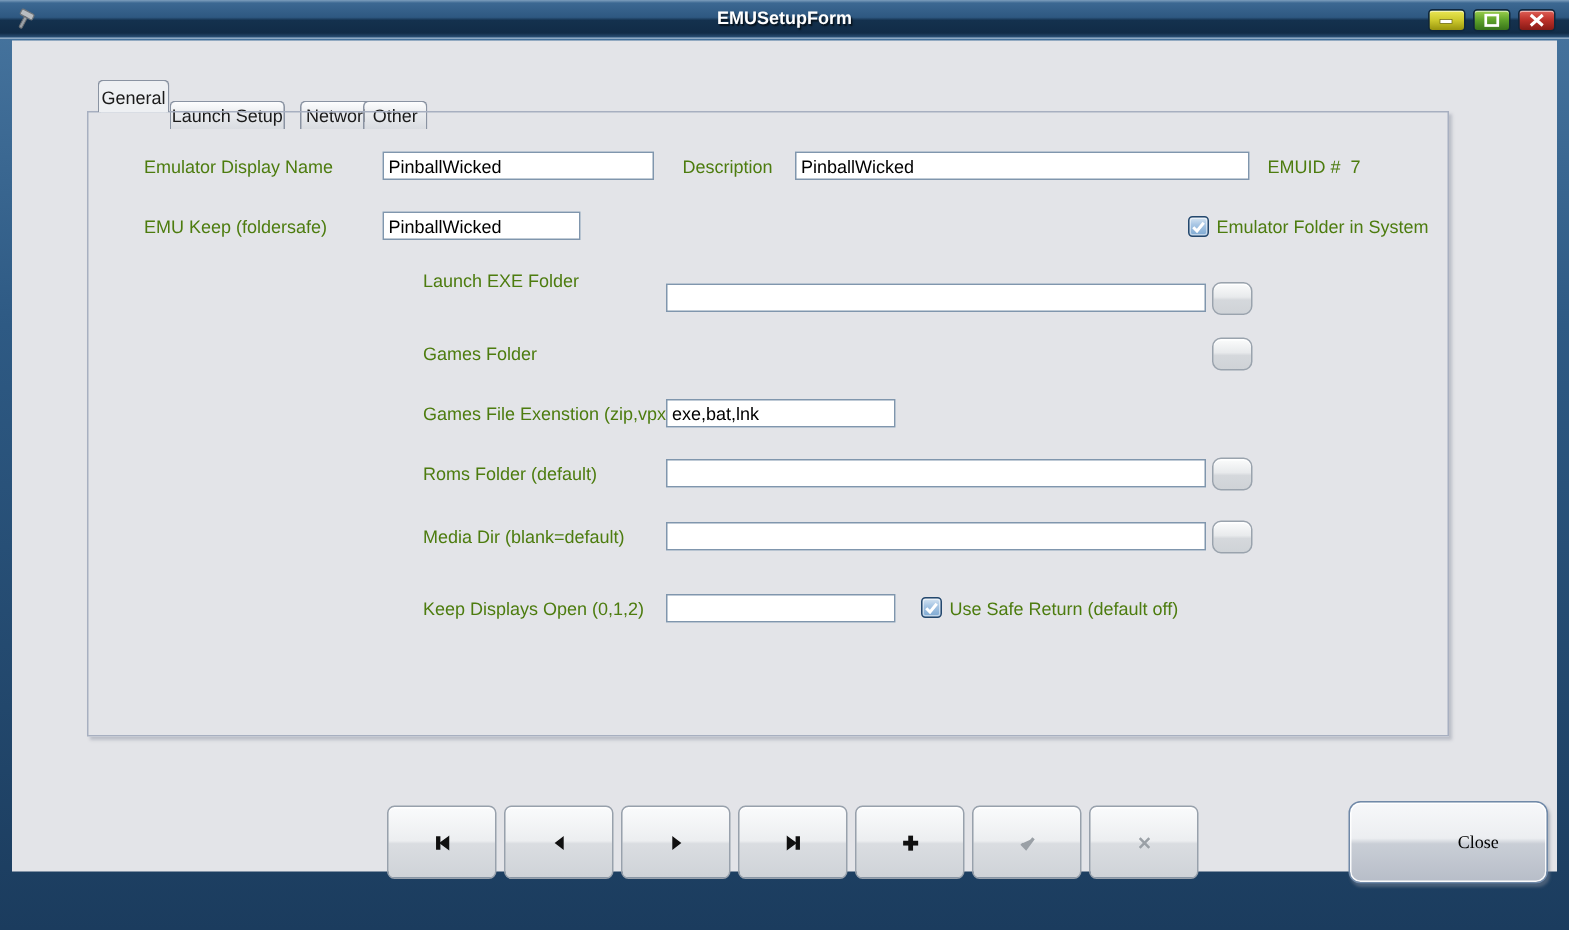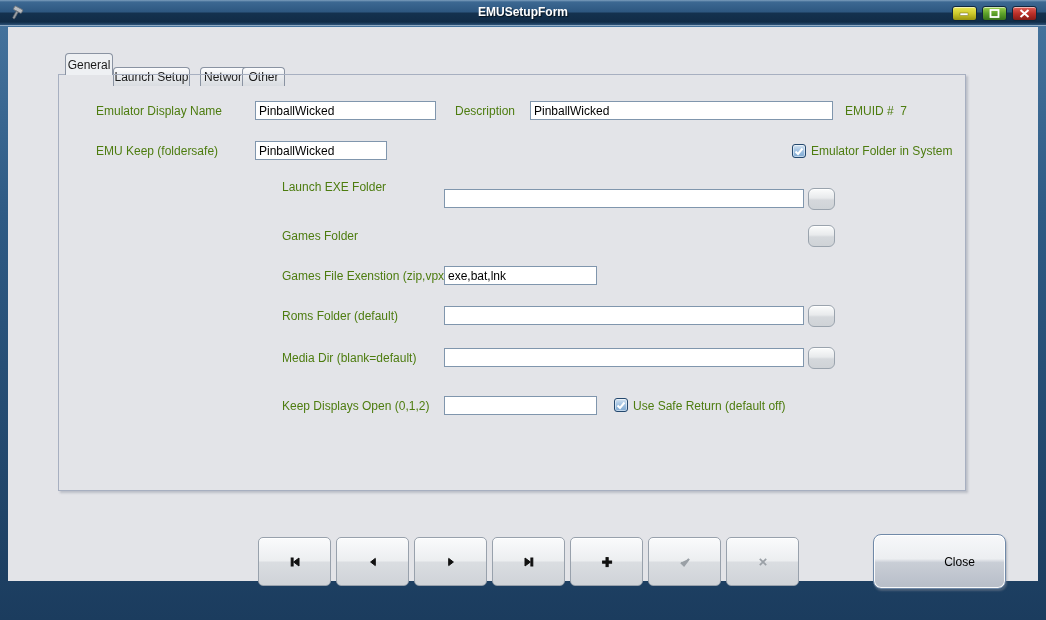--- a/index.html
+++ b/index.html
@@ -94,27 +94,27 @@
     position:absolute; width:73px; height:49px; border:1px solid #98a1ac; border-radius:5px;
     background:linear-gradient(180deg,#fafbfc 0%, #eceef0 48%, #dadde1 52%, #cfd3d8 100%);
     display:flex; align-items:center; justify-content:center; cursor:default;
     box-shadow:inset 0 1px 0 #fff;
   }
   .navbtn svg .ink { fill:#101010; stroke:#101010; }
   .navbtn.disabled svg .ink { fill:#9aa0a6; stroke:#9aa0a6; }
 
   
   .closebtn {
-    position:absolute; left:865px; top:507px; width:133px; height:55px;
+    position:absolute; left:891px; top:507px; width:133px; height:55px;
     border:1px solid #7089a8; border-radius:8px;
     background:linear-gradient(180deg,#f7f8fa 0%, #eceef1 45%, #c9ced6 52%, #b7bdc8 100%);
     box-shadow:inset 0 0 0 1px rgba(255,255,255,.9), 1px 2px 2px rgba(120,130,145,.5);
     font-size:12px; color:#000;
     display:flex; align-items:center; justify-content:center; cursor:default;
-    font-family:Liberation Sans, sans-serif;
+    font-family:Liberation Serif, serif;
     padding-left:40px;
   }
 </style>
 </head>
 <body>
 
 <div class="window">
 
   <div class="titlebar">
     <span class="win-icon">

